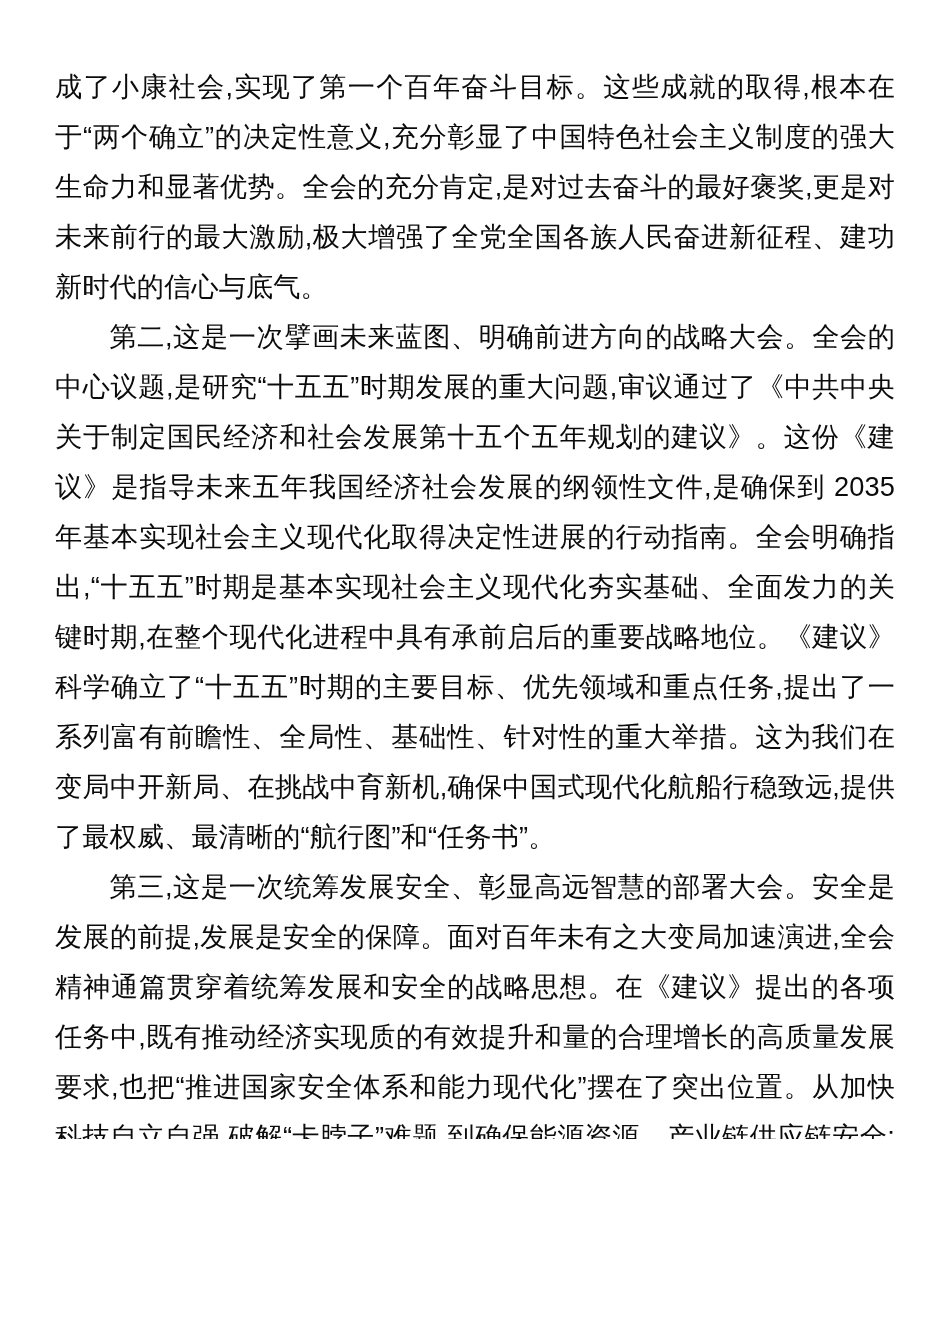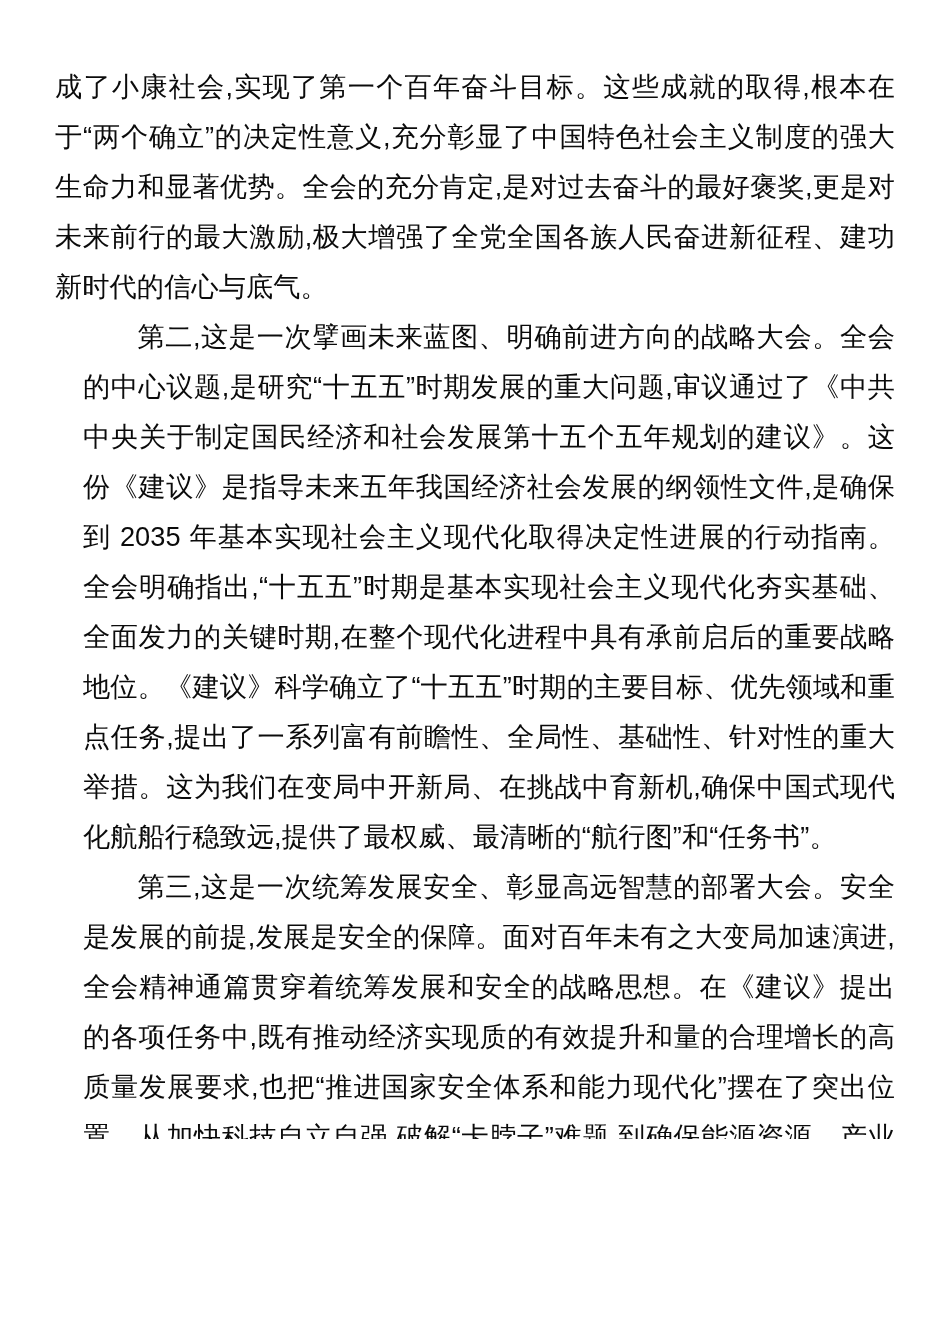--- a/index.html
+++ b/index.html
@@ -32,21 +32,20 @@
     margin: 0;
     letter-spacing: 0.1px;
     font-weight: 400;
     -webkit-font-smoothing: antialiased;
   }
   .para.indent {
     text-indent: 54.4px;
   }
   .para + .para {
     margin-top: 0;
-    margin-left: 28px;
   }
 </style>
 </head>
 <body>
 
 <div class="page">
   <div class="doc-body">
     <p class="para">成了小康社会,实现了第一个百年奋斗目标。这些成就的取得,根本在于“两个确立”的决定性意义,充分彰显了中国特色社会主义制度的强大生命力和显著优势。全会的充分肯定,是对过去奋斗的最好褒奖,更是对未来前行的最大激励,极大增强了全党全国各族人民奋进新征程、建功新时代的信心与底气。</p>
     <p class="para indent">第二,这是一次擘画未来蓝图、明确前进方向的战略大会。全会的中心议题,是研究“十五五”时期发展的重大问题,审议通过了《中共中央关于制定国民经济和社会发展第十五个五年规划的建议》。这份《建议》是指导未来五年我国经济社会发展的纲领性文件,是确保到 2035 年基本实现社会主义现代化取得决定性进展的行动指南。全会明确指出,“十五五”时期是基本实现社会主义现代化夯实基础、全面发力的关键时期,在整个现代化进程中具有承前启后的重要战略地位。《建议》科学确立了“十五五”时期的主要目标、优先领域和重点任务,提出了一系列富有前瞻性、全局性、基础性、针对性的重大举措。这为我们在变局中开新局、在挑战中育新机,确保中国式现代化航船行稳致远,提供了最权威、最清晰的“航行图”和“任务书”。</p>
     <p class="para indent">第三,这是一次统筹发展安全、彰显高远智慧的部署大会。安全是发展的前提,发展是安全的保障。面对百年未有之大变局加速演进,全会精神通篇贯穿着统筹发展和安全的战略思想。在《建议》提出的各项任务中,既有推动经济实现质的有效提升和量的合理增长的高质量发展要求,也把“推进国家安全体系和能力现代化”摆在了突出位置。从加快科技自立自强,破解“卡脖子”难题,到确保能源资源、产业链供应链安全;从防范化解重大经济金融风险,到维护社会大局稳定;再到明确提出“如期实现建军一百年奋斗目标”,全会的一系列战略部署,深刻体现了党中央对当前及未来一个时期我国面临的风险挑战的清醒认识和科学应对。这要求我们必须增强忧患意识,坚持底线思维,学会在高质量发展中实现高水平安全,以新安全格局保障新发展格局。</p>

